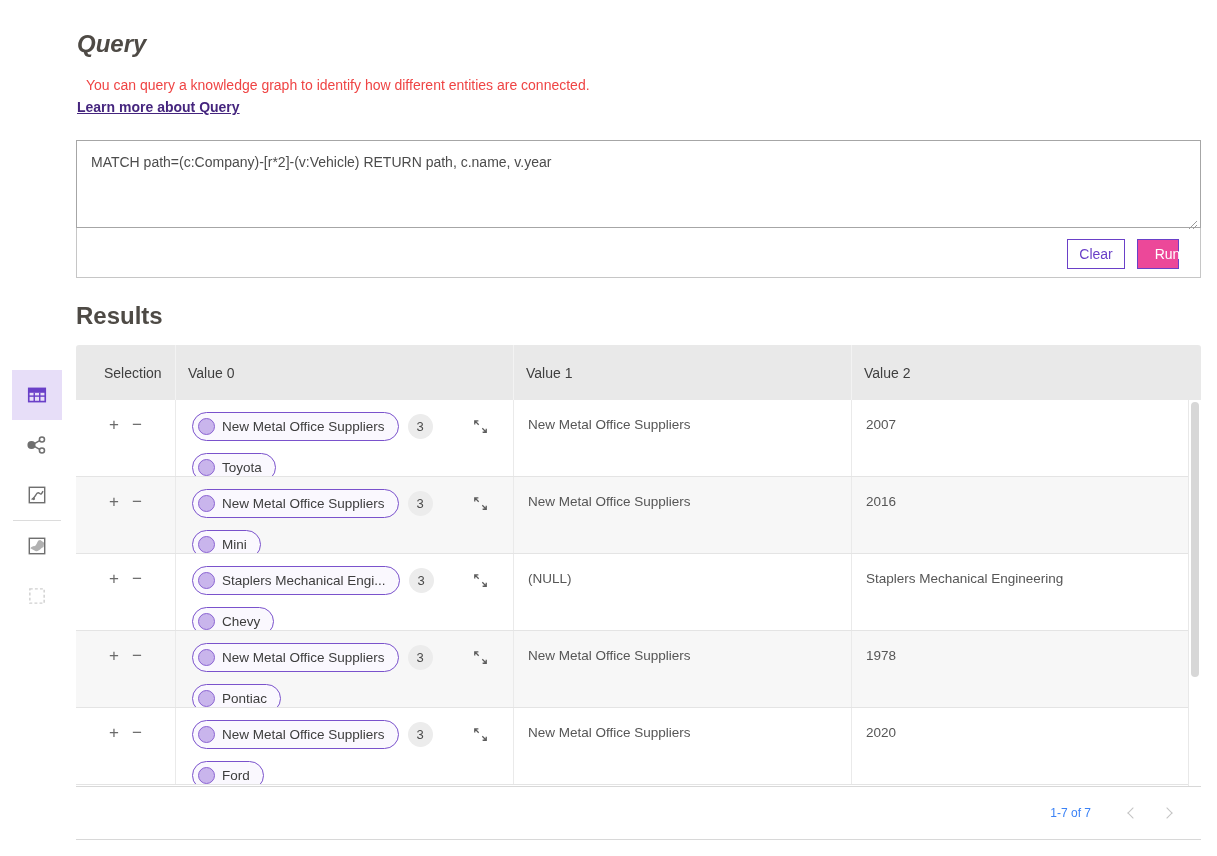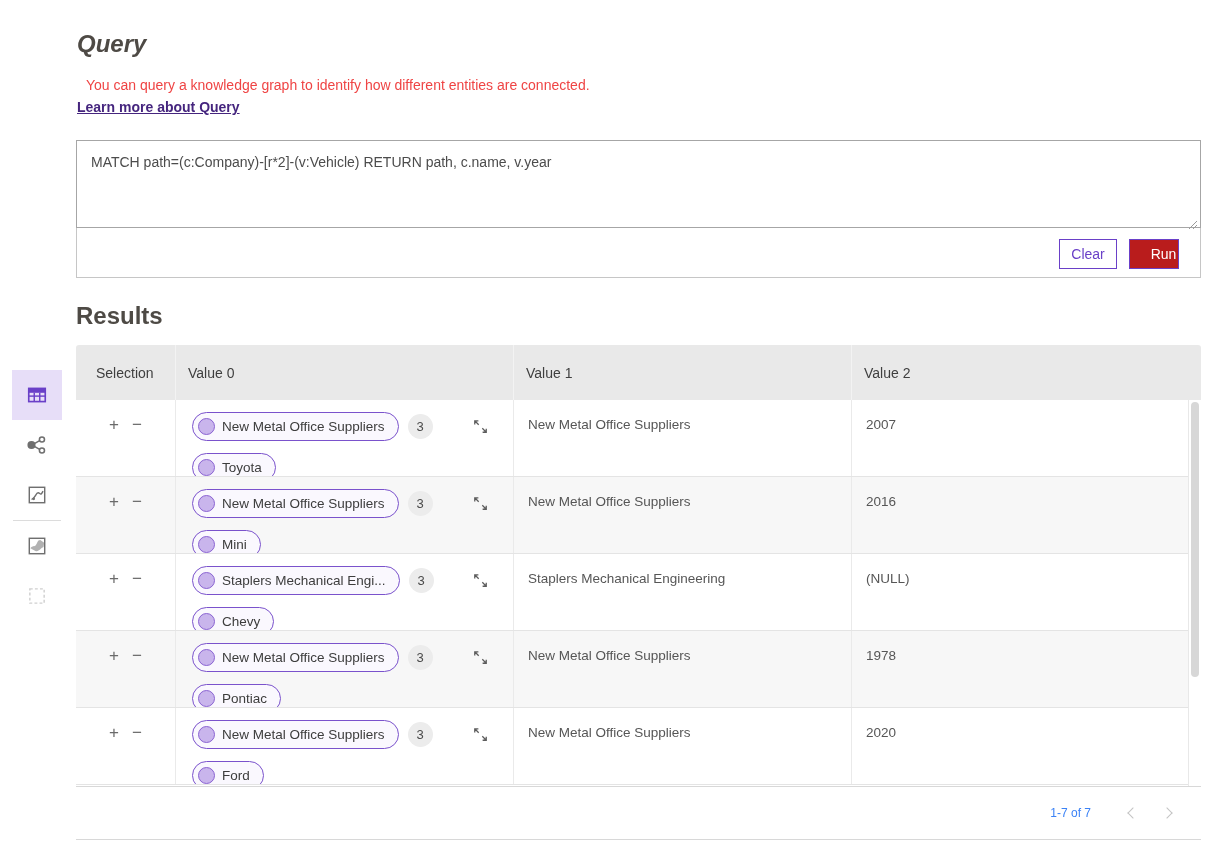--- a/index.html
+++ b/index.html
@@ -22,37 +22,37 @@
   
   .query-box { position:absolute; left:76px; top:140px; width:1125px; height:138px; border:1px solid #c6c6c6; }
   .query-textarea { display:block; width:calc(100% + 2px); height:88px; margin:-1px 0 8px -1px;
                     border:1px solid #a6a6a6; padding:13px 14px; font-family:"Liberation Sans", sans-serif;
                     font-size:14px; color:#4c4c4c; resize:none; outline:none; background:#fff; }
   .resize-grip { position:absolute; right:3px; top:74px; }
   .query-actions { position:absolute; right:21px; bottom:8px; display:flex; gap:12px; }
   .btn { height:30px; font-size:14px; border-radius:0; display:flex; align-items:center;
          justify-content:center; cursor:pointer; font-family:inherit; }
   .btn-clear { width:58px; background:#fff; border:1px solid #6a40c8; color:#6a40c8; }
-  .btn-run   { width:50px; background:#b91c1c; border:1px solid #6a40c8; color:#fff;padding-left:19px; }
+  .btn-run   { width:42px; background:#ec4899; border:1px solid #6a40c8; color:#fff;padding-left:19px; }
 
   .results-title { position:absolute; left:76px; top:302px; font-size:24px; font-weight:700; color:#4e4a45; }
 
   
   .sidebar { position:absolute; left:12px; top:370px; width:50px; display:flex; flex-direction:column; }
   .side-item { width:50px; height:50px; display:flex; align-items:center; justify-content:center; cursor:pointer; }
   .side-item.selected { background:#e7def8; }
   .side-divider { height:1px; background:#dcdcdc; margin:0 1px; }
 
   
   .table { position:absolute; left:76px; top:345px; width:1125px; }
   .thead { display:grid; grid-template-columns:100px 338px 338px 349px; height:55px;
            background:#e9e9e9; border-radius:3px 3px 0 0; }
   .th { display:flex; align-items:center; padding-left:12px; font-size:14px; color:#3f3f3f;
         border-right:1px solid #f3f3f3; }
-  .th:first-child { padding-left:20px; }
+  .th:first-child { padding-left:28px; }
   .th:last-child { border-right:none; }
 
   .tbody { position:relative; height:386px; overflow:hidden; width:1125px; }
   .trows { width:1112px; }
   .tr { display:grid; grid-template-columns:100px 338px 338px 336px; height:77px;
         border-bottom:1px solid #e4e4e4; background:#fff; }
   .tr.alt { background:#f7f7f7; }
   .td { border-right:1px solid #eaeaea; font-size:13.5px; color:#565656; overflow:hidden; }
   .td:last-child { border-right:none; }
   .td.sel { display:flex; justify-content:center; align-items:flex-start; padding-top:16px; gap:13px; }
@@ -239,22 +239,22 @@
                   </svg>
               </button>
             </div>
             <div class="v0-line2">
               <span class="pill">
                 <span class="pill-dot"></span>
                 <span class="pill-label">Chevy</span>
               </span>
             </div>
           </div>
+          <div class="td text">(NULL)</div>
           <div class="td text">Staplers Mechanical Engineering</div>
-          <div class="td text">(NULL)</div>
         </div>
 
         <div class="tr alt">
           <div class="td sel">
             <button class="sel-btn">+</button>
             <button class="sel-btn">−</button>
           </div>
           <div class="td v0">
             <div class="v0-line1">
               <span class="pill">

